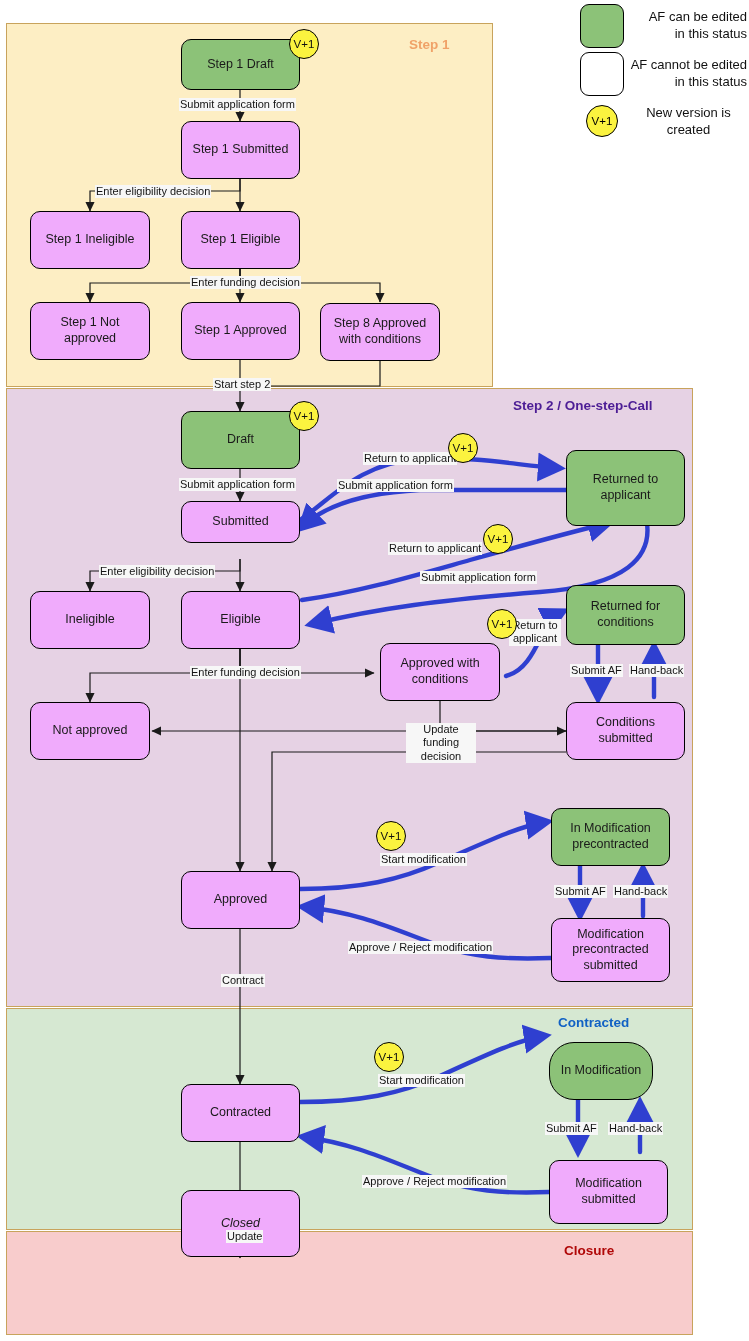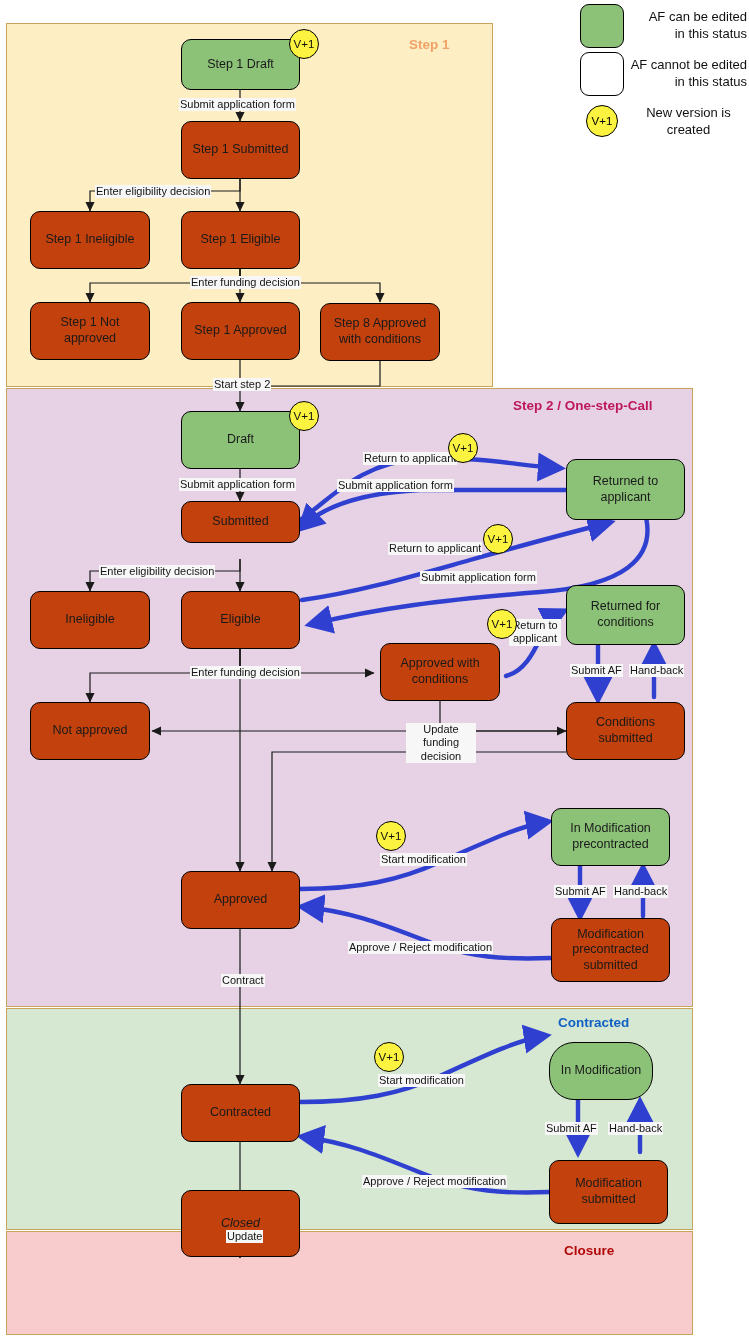--- a/index.html
+++ b/index.html
@@ -26,21 +26,21 @@
     font-weight: bold;
     font-size: 13.5px;
     white-space: nowrap;
   }
 
   
   .node {
     position: absolute;
     border: 1.6px solid #000000;
     border-radius: 10px;
-    background: #c2410c;
+    background: #f0abfc;
     display: flex;
     align-items: center;
     justify-content: center;
     text-align: center;
     font-size: 12.5px;
     color: #1a1a1a;
     line-height: 1.25;
     padding: 2px 4px;
     z-index: 6;
   }
@@ -114,21 +114,21 @@
 </style>
 </head>
 <body>
 
 <div id="canvas">
 
   <div class="band" style="left:6px; top:23px; width:487px; height:364px; background:#fdeec4;"></div>
   <div class="band-title" style="left:409px; top:37px; color:#f0a268;">Step 1</div>
 
   <div class="band" style="left:6px; top:388px; width:687px; height:619px; background:#e6d2e4;"></div>
-  <div class="band-title" style="left:513px; top:398px; color:#be185d;">Step 2 / One-step-Call</div>
+  <div class="band-title" style="left:513px; top:398px; color:#4c1d95;">Step 2 / One-step-Call</div>
 
   <div class="band" style="left:6px; top:1008px; width:687px; height:222px; background:#d6e8d2;"></div>
   <div class="band-title" style="left:558px; top:1015px; color:#1161c4;">Contracted</div>
 
   <div class="band" style="left:6px; top:1231px; width:687px; height:104px; background:#f8cccc;"></div>
   <div class="band-title" style="left:564px; top:1243px; color:#b00808;">Closure</div>
 
   <svg class="layer black" viewBox="0 0 749 1341">
     <defs>
       <marker id="ar-black" markerWidth="9" markerHeight="9" refX="7.5" refY="4.5" orient="auto">
@@ -240,21 +240,21 @@
   <div class="node editable" style="left:181px; top:411px; width:119px; height:58px;">Draft</div>
   <div class="vbubble" style="left:289px; top:401px;">V+1</div>
 
   <div class="elabel" style="left:179px; top:478px;">Submit application form</div>
 
   <div class="node" style="left:181px; top:501px; width:119px; height:42px;">Submitted</div>
 
   <div class="elabel" style="left:363px; top:452px;">Return to applicant</div>
   <div class="vbubble" style="left:448px; top:433px;">V+1</div>
 
-  <div class="node editable" style="left:566px; top:450px; width:119px; height:61px;margin-top:9px;">Returned to applicant</div>
+  <div class="node editable" style="left:566px; top:450px; width:119px; height:76px;">Returned to applicant</div>
 
   <div class="elabel" style="left:337px; top:479px;">Submit application form</div>
 
   <div class="elabel" style="left:388px; top:542px;">Return to applicant</div>
   <div class="vbubble" style="left:483px; top:524px;">V+1</div>
 
   <div class="elabel" style="left:420px; top:571px;">Submit application form</div>
 
   <div class="elabel" style="left:99px; top:565px;">Enter eligibility decision</div>
 

